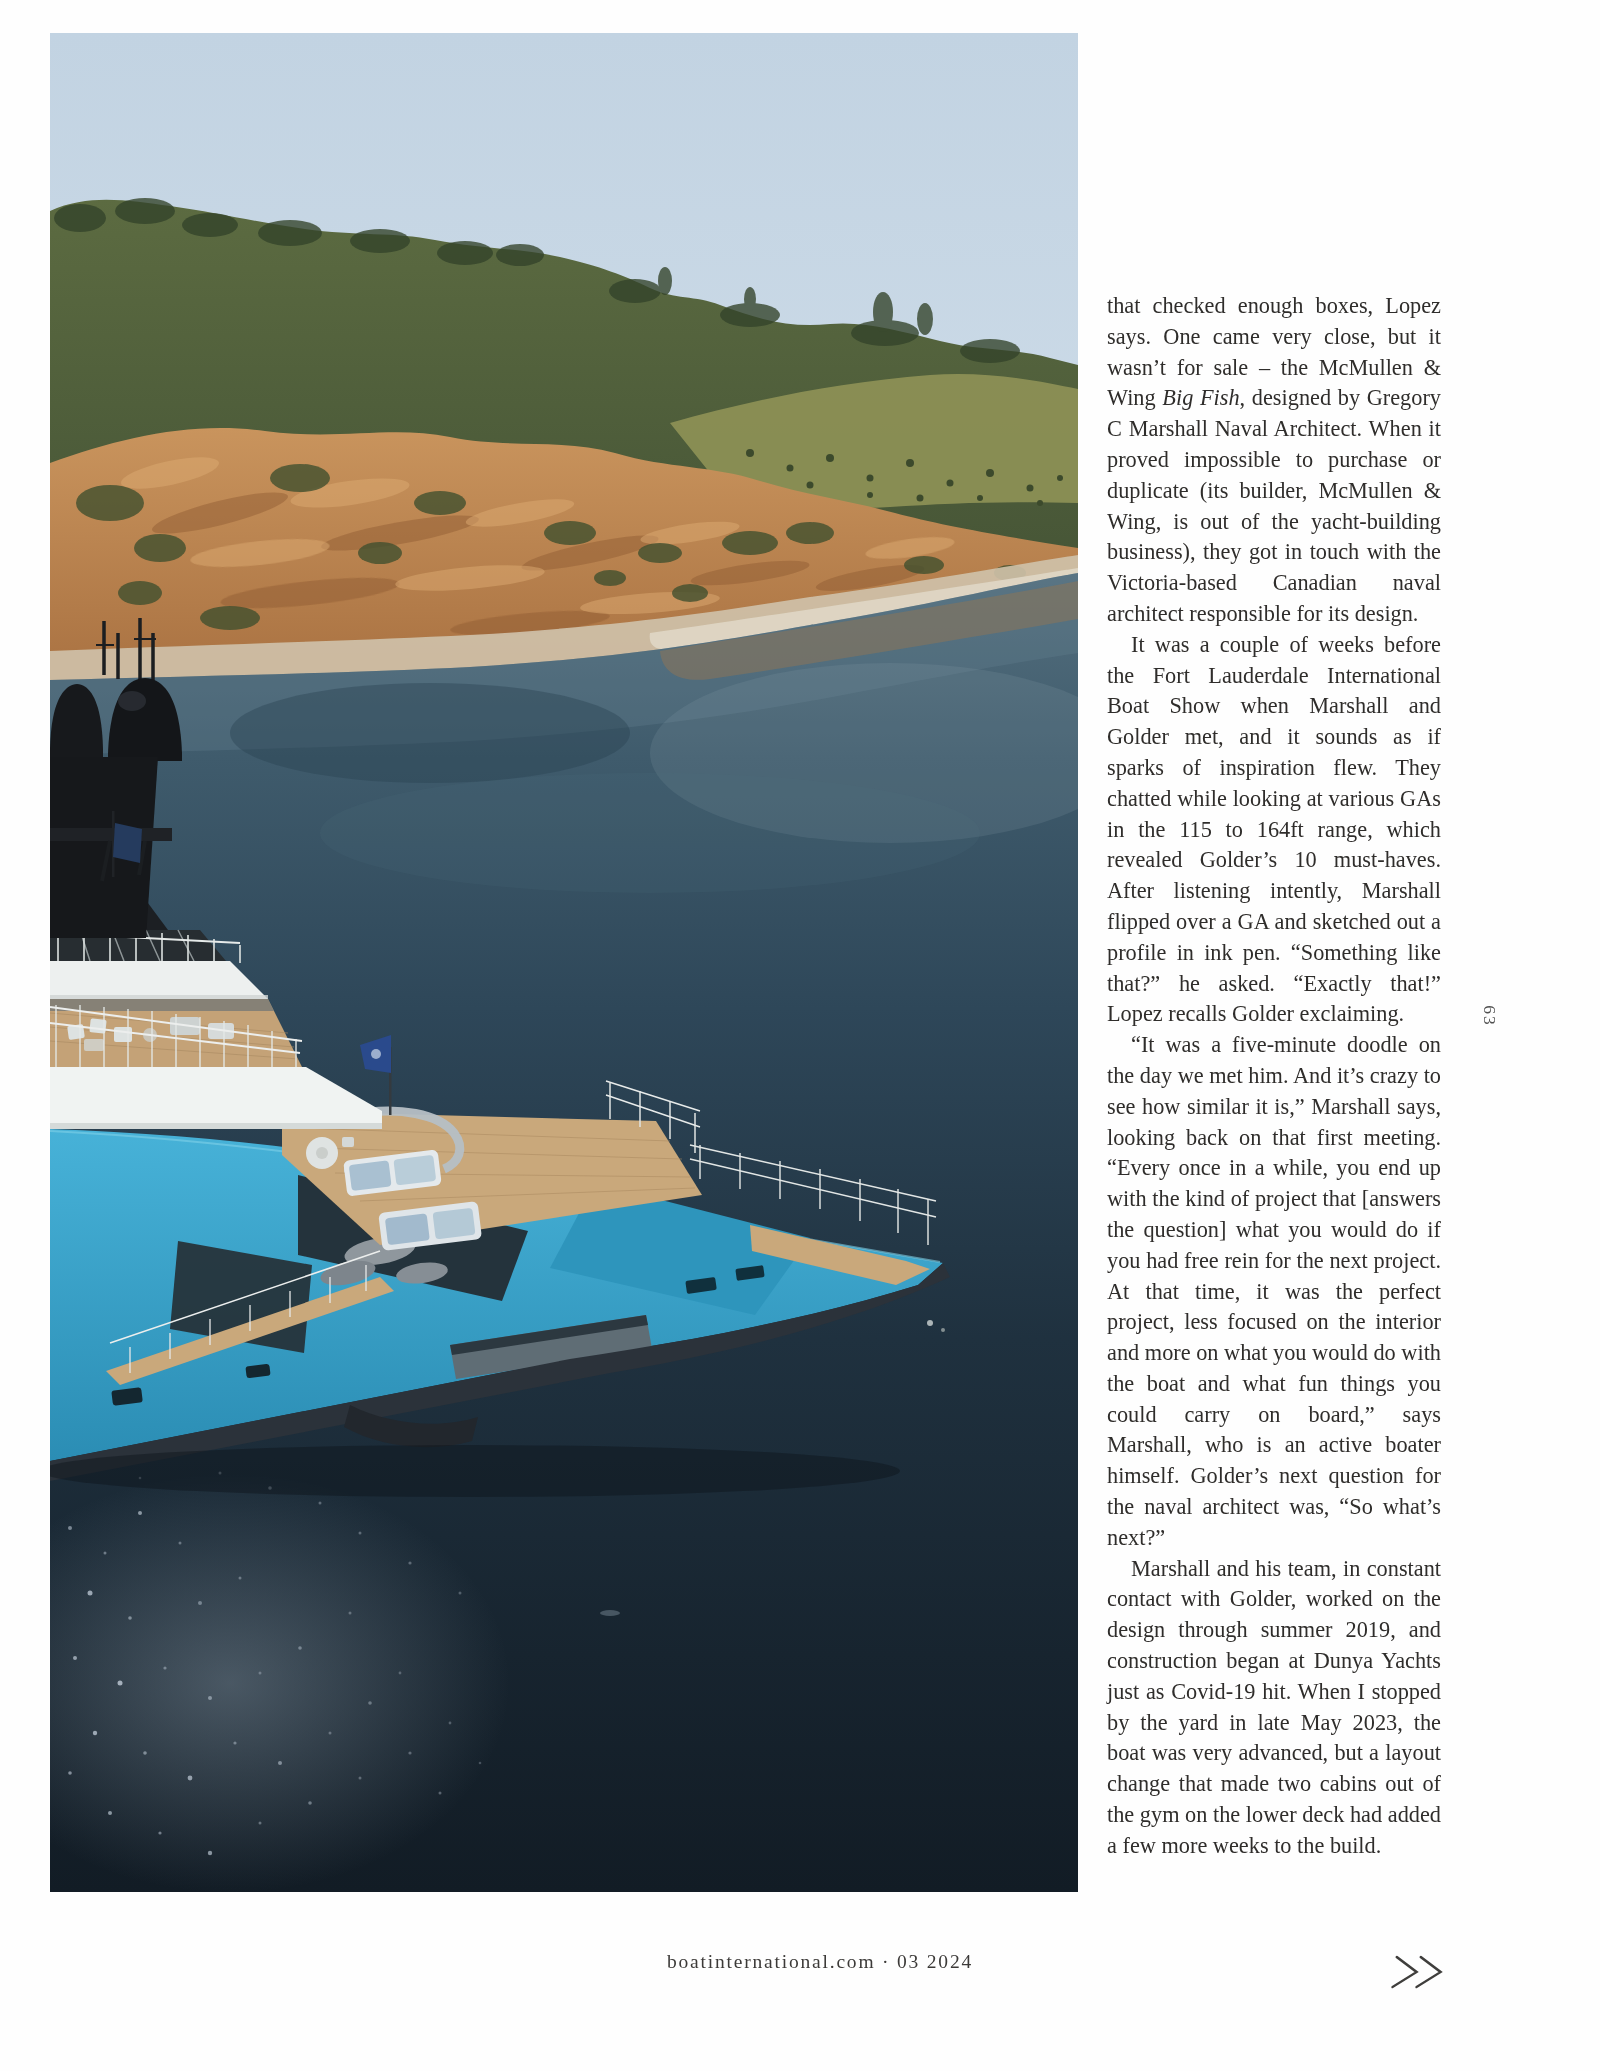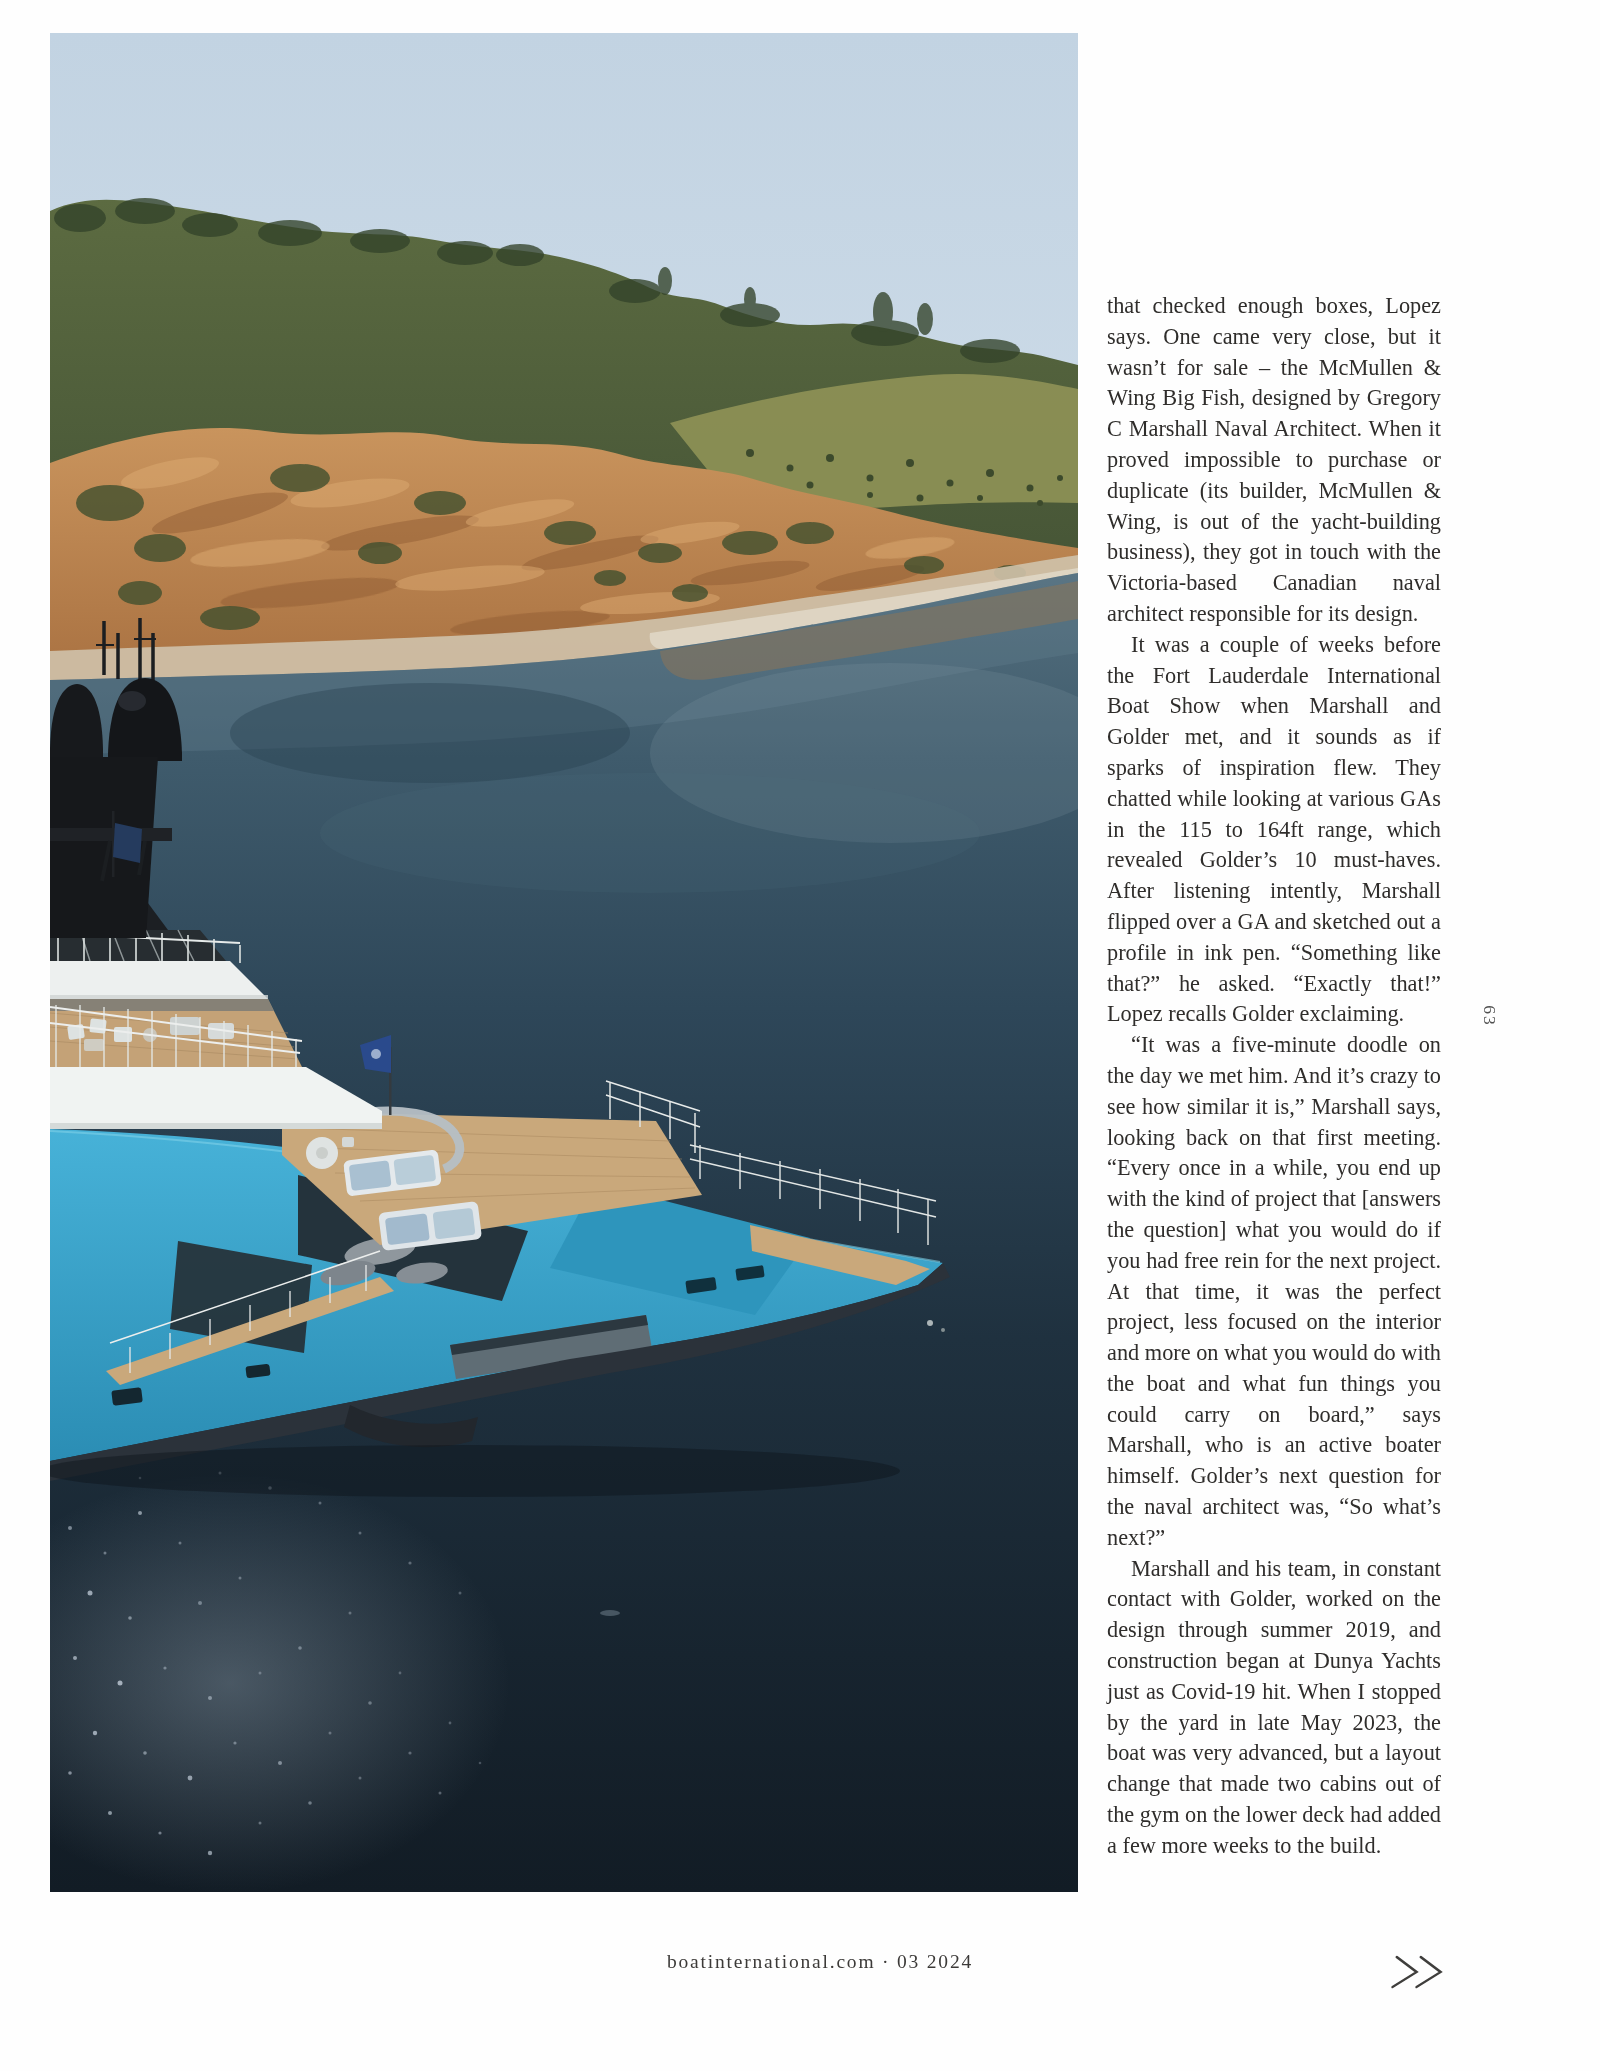--- a/index.html
+++ b/index.html
@@ -6,21 +6,21 @@
   body{background:#ffffff;font-family:"Liberation Serif",serif;}
   .page{position:relative;width:1600px;height:2071px;background:#fefefe;overflow:hidden;}
 
   .photo{position:absolute;left:50px;top:33px;width:1028px;height:1859px;margin:0;padding:0;}
   .photo svg{display:block;width:100%;height:100%;}
 
   .article{position:absolute;left:1107px;top:291px;width:334px;
     font-size:22.3px;line-height:30.8px;color:#2f2d2b;text-align:justify;}
   .article p{margin:0;}
   .article p.indent{text-indent:24px;}
-  .article .it{}
+  .article .it{font-style:italic;}
 
   .page-num{position:absolute;left:1472px;top:998px;width:36px;height:36px;
     display:flex;align-items:center;justify-content:center;
     transform:rotate(90deg);font-size:17.5px;letter-spacing:2px;color:#4f4f4f;}
 
   .footer{position:absolute;left:20px;top:1951px;width:1600px;text-align:center;
     font-size:19.5px;letter-spacing:1.8px;color:#3c3a38;}
 
   .arrows{position:absolute;left:1386px;top:1948px;width:62px;height:48px;}
 </style>

